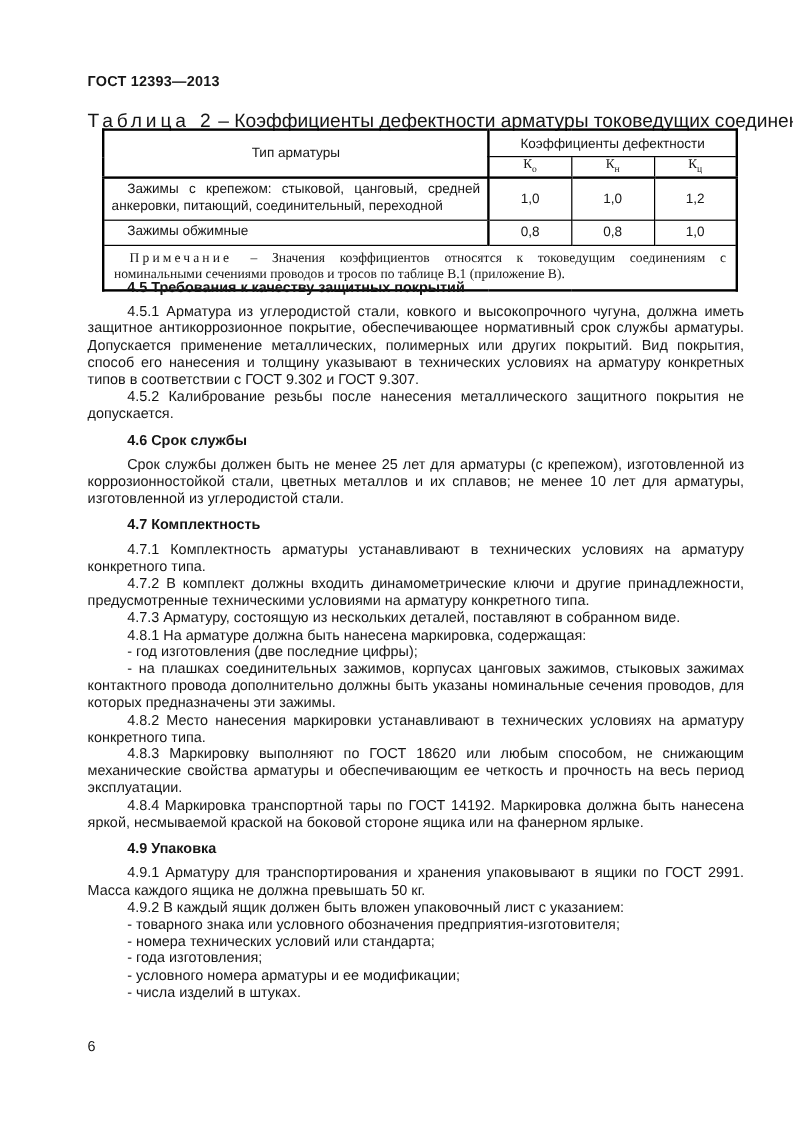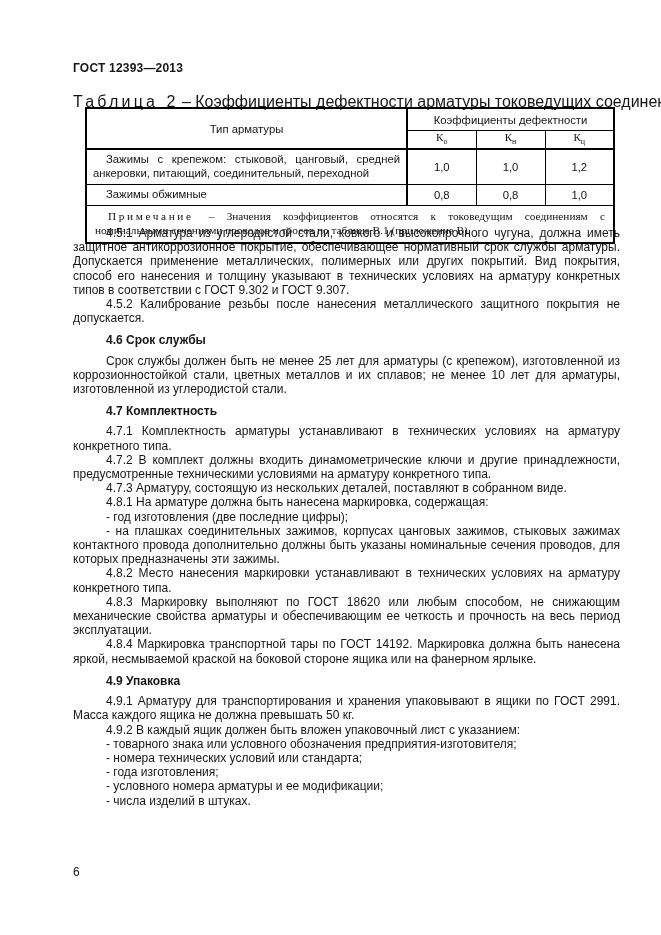--- a/index.html
+++ b/index.html
@@ -113,20 +113,21 @@
           <td colspan="4" class="note-cell">
             <span class="note-label">Примечание</span>
             <span>– Значения коэффициентов относятся к токоведущим соединениям с номинальными сечениями проводов и тросов по таблице В.1 (приложение В).</span>
           </td>
         </tr>
       </tbody>
     </table>
   </div>
 
   <div class="content">
+    <p class="h">4.5 Требования к качеству защитных покрытий</p>
     <p class="p">4.5.1 Арматура из углеродистой стали, ковкого и высокопрочного чугуна, должна иметь защитное антикоррозионное покрытие, обеспечивающее нормативный срок службы арматуры. Допускается применение металлических, полимерных или других покрытий. Вид покрытия, способ его нанесения и толщину указывают в технических условиях на арматуру конкретных типов в соответствии с ГОСТ 9.302 и ГОСТ 9.307.</p>
     <p class="p">4.5.2 Калибрование резьбы после нанесения металлического защитного покрытия не допускается.</p>
     <p class="h">4.6 Срок службы</p>
     <p class="p">Срок службы должен быть не менее 25 лет для арматуры (с крепежом), изготовленной из коррозионностойкой стали, цветных металлов и их сплавов; не менее 10 лет для арматуры, изготовленной из углеродистой стали.</p>
     <p class="h">4.7 Комплектность</p>
     <p class="p">4.7.1 Комплектность арматуры устанавливают в технических условиях на арматуру конкретного типа.</p>
     <p class="p">4.7.2 В комплект должны входить динамометрические ключи и другие принадлежности, предусмотренные техническими условиями на арматуру конкретного типа.</p>
     <p class="p">4.7.3 Арматуру, состоящую из нескольких деталей, поставляют в собранном виде.</p>
     <p class="p">4.8.1 На арматуре должна быть нанесена маркировка, содержащая:</p>
     <p class="li">- год изготовления (две последние цифры);</p>

